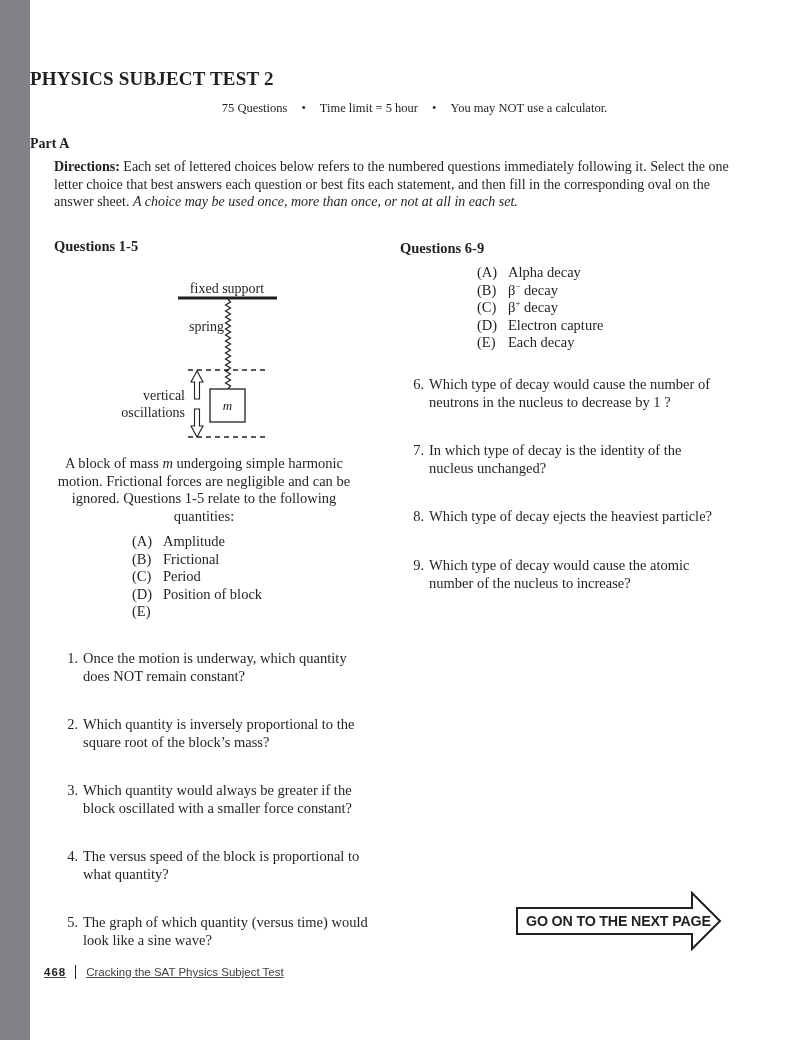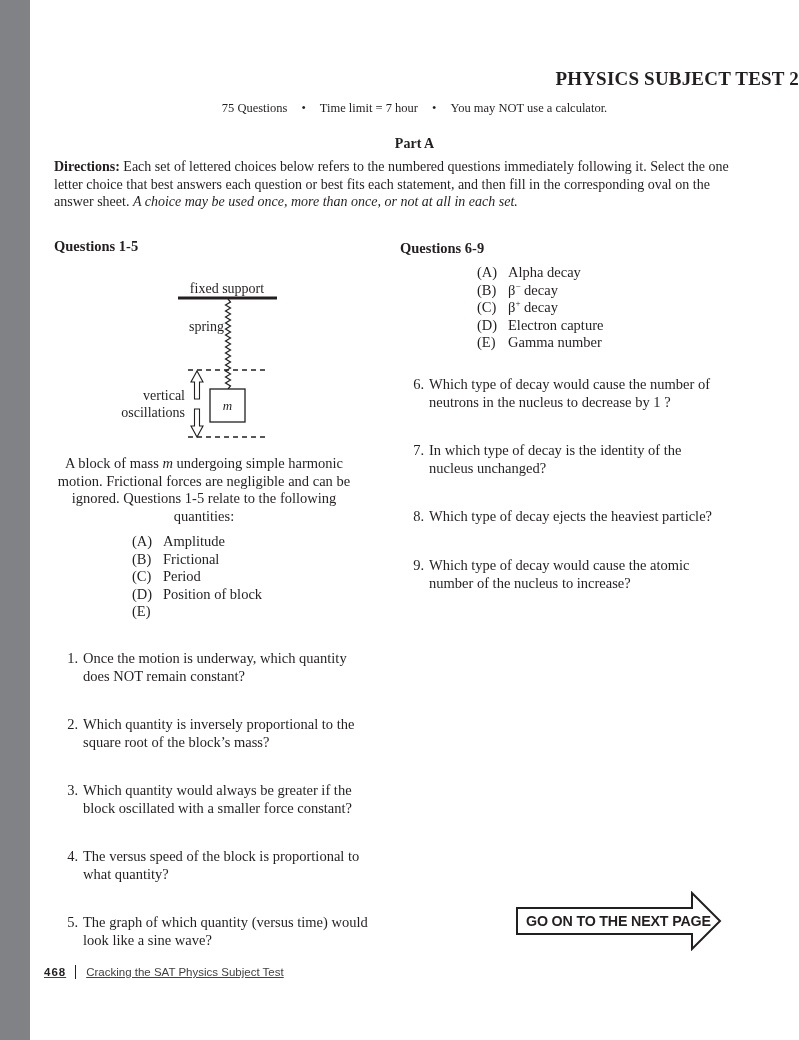--- a/index.html
+++ b/index.html
@@ -3,24 +3,24 @@
 <meta charset="utf-8">
 <style>
   html, body { margin: 0; padding: 0; }
   body {
     width: 799px; height: 1040px; position: relative; overflow: hidden;
     background: #ffffff; color: #231f20;
     font-family: "Liberation Serif", "DejaVu Serif", serif;
   }
   .side-bar { position: absolute; left: 0; top: 0; width: 30px; height: 1040px; background: #808285; }
   .abs { position: absolute; }
-  .title { left: 30px; width: 769px; top: 68px; text-align: right; font-weight: bold; font-size: 19px; letter-spacing: 0.2px; }
+  .title { left: 30px; width: 769px; top: 68px; text-align: left; font-weight: bold; font-size: 19px; letter-spacing: 0.2px; }
   .subtitle { left: 30px; width: 769px; top: 101px; text-align: center; font-size: 12.5px; }
   .subtitle .dot { display: inline-block; margin: 0 14px; }
-  .part { left: 30px; width: 769px; top: 136px; text-align: center; font-weight: bold; font-size: 14px; }
+  .part { left: 30px; width: 769px; top: 136px; font-weight: bold; font-size: 14px; }
   .directions { left: 54px; width: 676px; top: 158px; font-size: 14px; line-height: 17.5px; }
   .directions b { font-weight: bold; }
   .directions i { font-style: italic; }
   .qhead { font-weight: bold; font-size: 14.5px; }
   .diagram { left: 100px; top: 275px; }
   .stem { left: 54px; width: 300px; top: 455px; font-size: 14.5px; line-height: 17.5px; text-align: center; }
   .choices { font-size: 14.5px; line-height: 17.5px; }
   .choice { display: flex; }
   .choice .lt { width: 31px; flex: none; }
   .choice .tx { flex: 1; }
@@ -35,21 +35,21 @@
   .sup { font-size: 9px; vertical-align: super; line-height: 0; }
 </style>
 </head>
 <body>
 
 <div class="side-bar"></div>
 
 <div class="abs title">PHYSICS SUBJECT TEST 2</div>
 
 <div class="abs subtitle">
-  <span>75 Questions</span><span class="dot">•</span><span>Time limit = 7 hour</span><span class="dot">•</span><span>You may NOT use a calculator.</span>
+  <span>75 Questions</span><span class="dot">•</span><span>Time limit = 5 hour</span><span class="dot">•</span><span>You may NOT use a calculator.</span>
 </div>
 
 <div class="abs part">Part A</div>
 
 <div class="abs directions"><b>Directions:</b><span> Each set of lettered choices below refers to the numbered questions immediately following it. Select the one letter choice that best answers each question or best fits each statement, and then fill in the corresponding oval on the answer sheet. </span><i>A choice may be used once, more than once, or not at all in each set.</i></div>
 
 <div class="abs qhead" style="left:54px; top:238px;text-align:center;">Questions 1-5</div>
 
 <svg class="abs diagram" width="200" height="170" viewBox="100 275 200 170">
   <text x="227" y="293" text-anchor="middle" font-family="Liberation Serif, serif" font-size="14" fill="#231f20">fixed support</text>
@@ -125,21 +125,21 @@
   <div class="choice">
       <span class="lt">(C)</span>
       <span class="tx"><span>β</span><span class="sup">+</span><span> decay</span></span>
     </div>
   <div class="choice">
       <span class="lt">(D)</span>
       <span class="tx">Electron capture</span>
     </div>
   <div class="choice">
       <span class="lt">(E)</span>
-      <span class="tx">Gamma number</span>
+      <span class="tx">Each decay</span>
     </div>
 </div>
 
 <div class="abs q" style="left:400px; top:376px; width:322px;">
     <span class="num">6.</span>
     <span class="qt">Which type of decay would cause the number of neutrons in the nucleus to decrease by 1 ?</span>
   </div>
 <div class="abs q" style="left:400px; top:442px; width:322px;">
     <span class="num">7.</span>
     <span class="qt">In which type of decay is the identity of the nucleus unchanged?</span>

